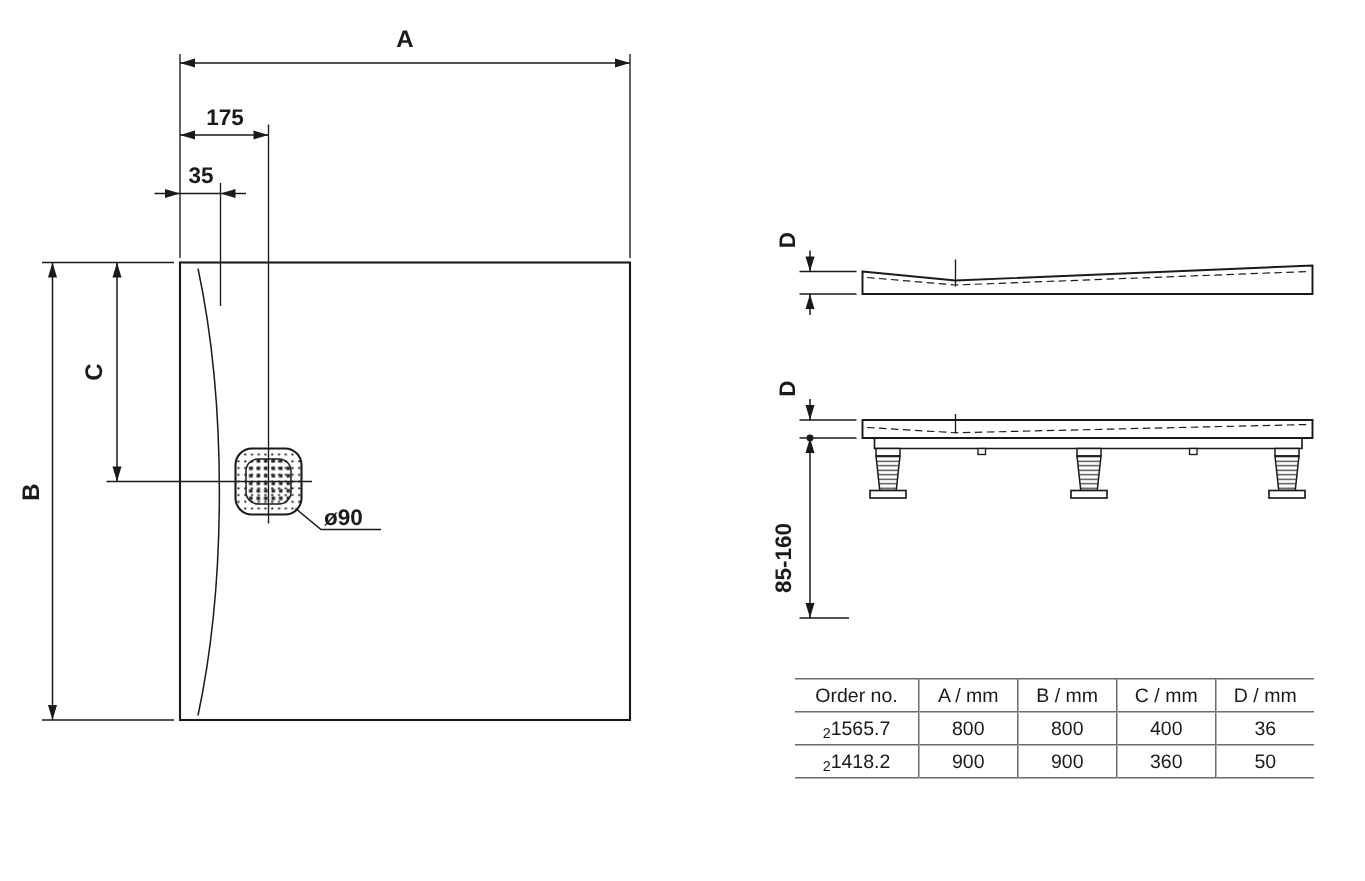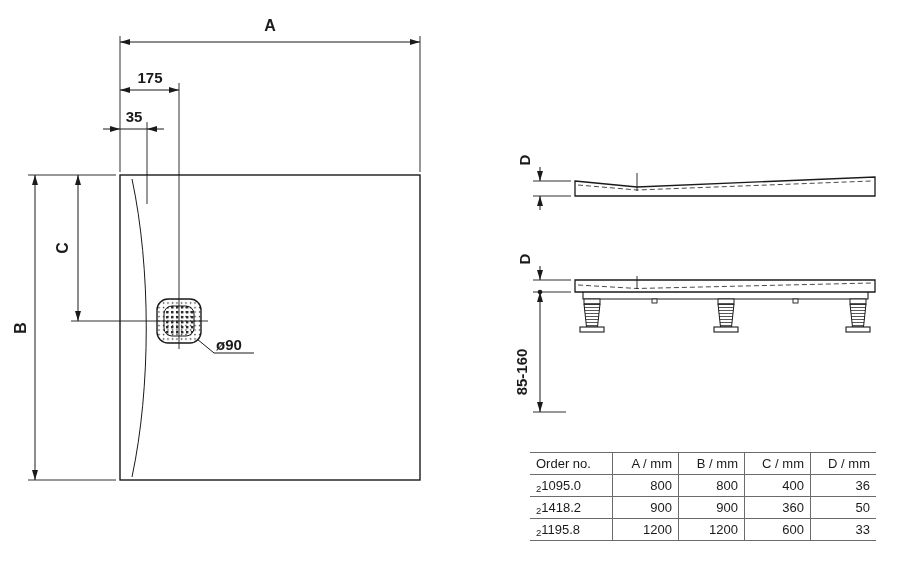--- a/index.html
+++ b/index.html
@@ -7,22 +7,22 @@
   .stage{position:absolute;inset:0;}
   svg{position:absolute;top:0;left:0;display:block;}
   .lbl{font-family:"Liberation Sans",sans-serif;font-weight:bold;font-size:16px;fill:#1a1a1a;}
   .lbl-sm{font-family:"Liberation Sans",sans-serif;font-weight:bold;font-size:15px;fill:#1a1a1a;}
   .spec-table{position:absolute;left:530px;top:452px;}
   .spec-table table{border-collapse:collapse;font-size:13px;color:#1a1a1a;}
   .spec-table th,.spec-table td{height:21px;padding:0 6px;font-weight:normal;white-space:nowrap;}
   .spec-table thead tr{border-top:1px solid #6b6b6b;border-bottom:1px solid #6b6b6b;}
   .spec-table tbody tr{border-bottom:1px solid #6b6b6b;}
   .spec-table th+th,.spec-table td+td{border-left:1px solid #6b6b6b;}
-  .c-order{width:70px;text-align:left;margin-left:32px;}
-  .c-num{width:53px;text-align:right;}
+  .c-order{width:70px;text-align:center;margin-left:32px;}
+  .c-num{width:53px;text-align:center;}
   .sub{font-size:9.5px;position:relative;top:2px;}
 </style>
 </head>
 <body>
 
 <div class="stage">
 
   <svg width="910" height="587" viewBox="0 0 910 587">
     <defs>
       <marker id="arr" viewBox="0 0 10 8" refX="10" refY="4" markerWidth="11" markerHeight="8" markerUnits="userSpaceOnUse" orient="auto-start-reverse">
@@ -126,37 +126,30 @@
         <tr>
           <th class="c-order">Order no.</th>
           <th class="c-num">A / mm</th>
           <th class="c-num">B / mm</th>
           <th class="c-num">C / mm</th>
           <th class="c-num">D / mm</th>
         </tr>
       </thead>
       <tbody>
         <tr>
-          <td class="c-order"><span class="sub">2</span><span>1095.0</span></td>
+          <td class="c-order"><span class="sub">2</span><span>1565.7</span></td>
           <td class="c-num">800</td>
           <td class="c-num">800</td>
           <td class="c-num">400</td>
           <td class="c-num">36</td>
         </tr>
         <tr>
           <td class="c-order"><span class="sub">2</span><span>1418.2</span></td>
           <td class="c-num">900</td>
           <td class="c-num">900</td>
           <td class="c-num">360</td>
           <td class="c-num">50</td>
         </tr>
-        <tr>
-          <td class="c-order"><span class="sub">2</span><span>1195.8</span></td>
-          <td class="c-num">1200</td>
-          <td class="c-num">1200</td>
-          <td class="c-num">600</td>
-          <td class="c-num">33</td>
-        </tr>
       </tbody>
     </table>
   </div>
 
 </div>
 
 </body></html>

